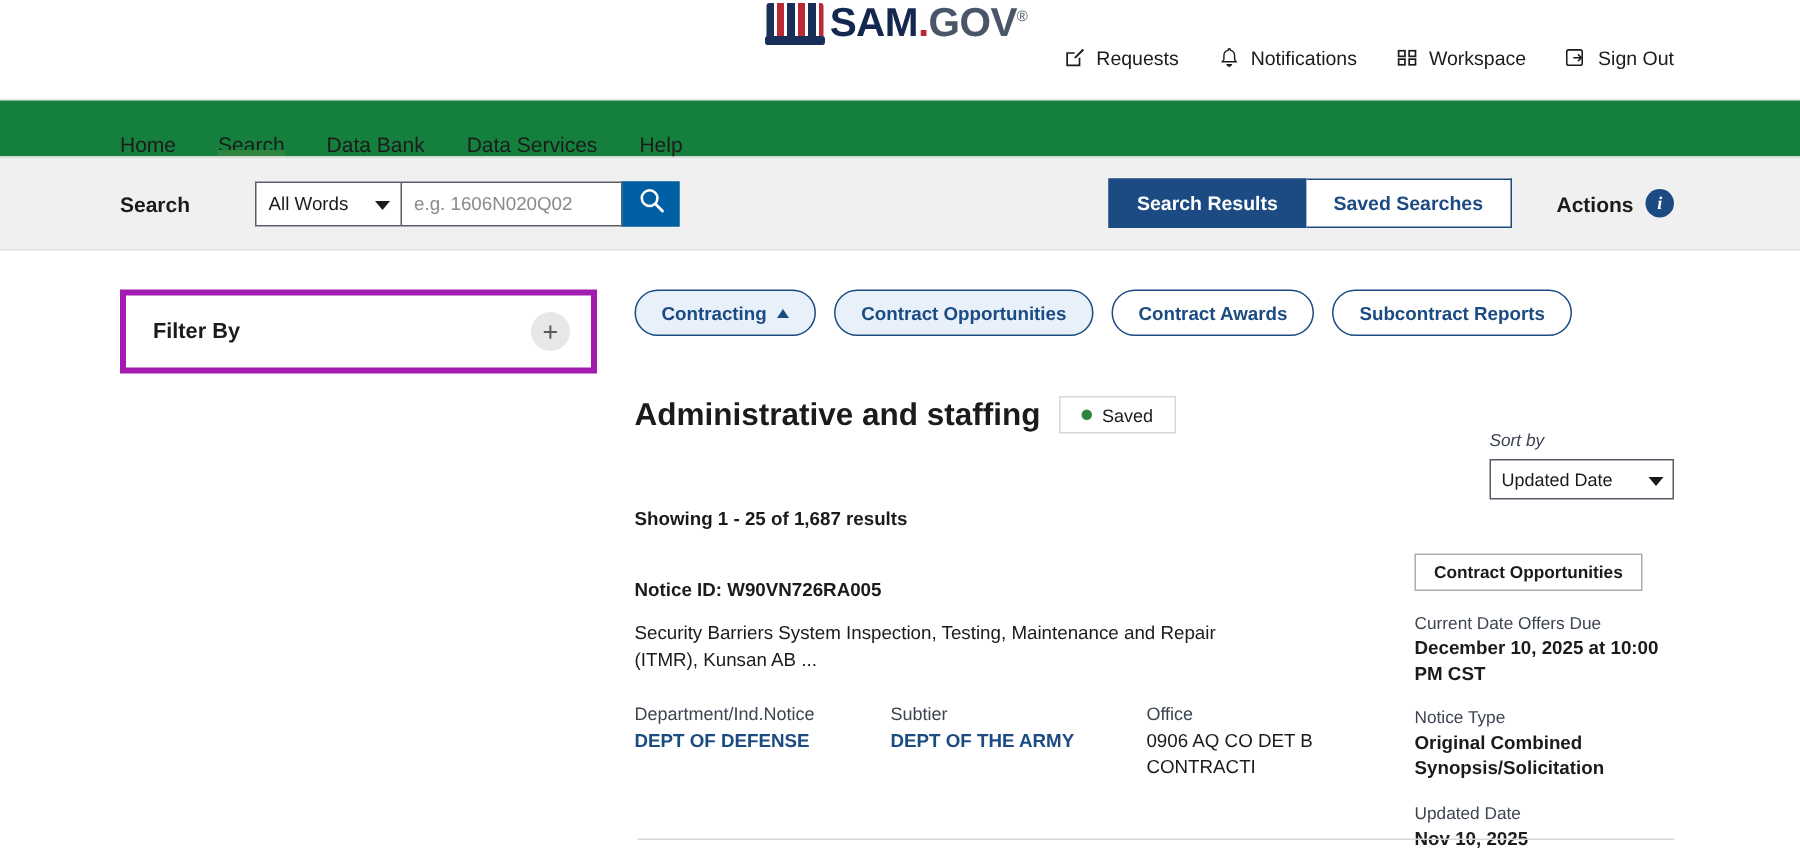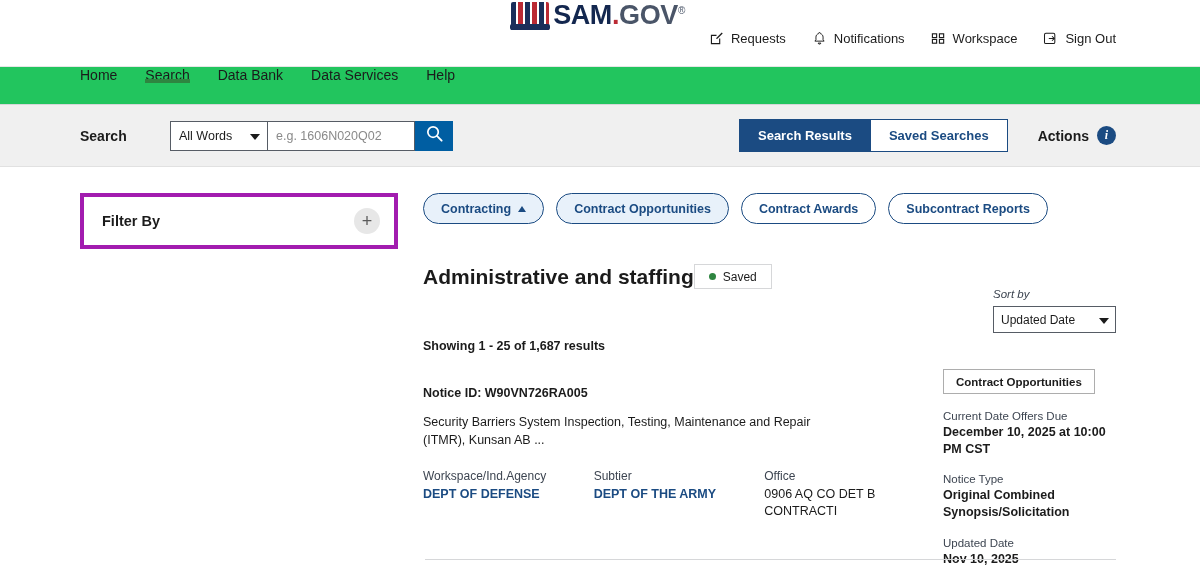--- a/index.html
+++ b/index.html
@@ -64,23 +64,23 @@
     font-size: 13px;
     color: #1b1b1b;
   }
   .top-link { display: flex; align-items: center; gap: 7px; cursor: pointer; }
   .top-link svg { display: block; }
 
   
   .nav {
     height: 38px;
     display: flex;
-    align-items: flex-start;
+    align-items: flex-end;
     padding: 0 80px;
-    background: #22c55e;
+    background: #15803d;
     border-bottom: 1px solid #d6d7d9;
     gap: 0;
   }
   .nav-item {
     display: flex; align-items: center;
     padding: 0 14px;
     font-size: 14px;
     color: #1b1b1b;
     cursor: pointer;
     position: relative;
@@ -209,21 +209,21 @@
     white-space: nowrap;
   }
   .pill.light-blue { background: #e8f1fa; }
   .chev-up {
     width: 0; height: 0;
     border-left: 4px solid transparent;
     border-right: 4px solid transparent;
     border-bottom: 6px solid #1b4b82;
   }
 
-  .title-row { display: flex; align-items: center; margin-top: 40px; }
+  .title-row { display: flex; align-items: center; gap: 12px; margin-top: 40px; }
   .page-title { font-size: 21px; font-weight: bold; color: #1b1b1b; }
   .saved-badge {
     border: 1px solid #d6d7d9;
     background: #fff;
     height: 25px;
     display: flex; align-items: center; gap: 7px;
     padding: 0 14px;
     font-size: 12px;
     font-weight: normal;
     color: #1b1b1b;
@@ -438,21 +438,21 @@
 
       <div class="showing">Showing 1 - 25 of 1,687 results</div>
 
       <div class="result-wrap">
         <div class="result-main">
           <div class="notice-id">Notice ID: W90VN726RA005</div>
           <div class="desc">Security Barriers System Inspection, Testing, Maintenance and Repair (ITMR), Kunsan AB ...</div>
 
           <div class="meta-row">
             <div class="meta-col">
-              <div class="meta-label">Workspace/Ind.Agency</div>
+              <div class="meta-label">Department/Ind.Notice</div>
               <div class="meta-value link">DEPT OF DEFENSE</div>
             </div>
             <div class="meta-col">
               <div class="meta-label">Subtier</div>
               <div class="meta-value link">DEPT OF THE ARMY</div>
             </div>
             <div class="meta-col third">
               <div class="meta-label">Office</div>
               <div class="meta-value">0906 AQ CO DET B CONTRACTI</div>
             </div>

